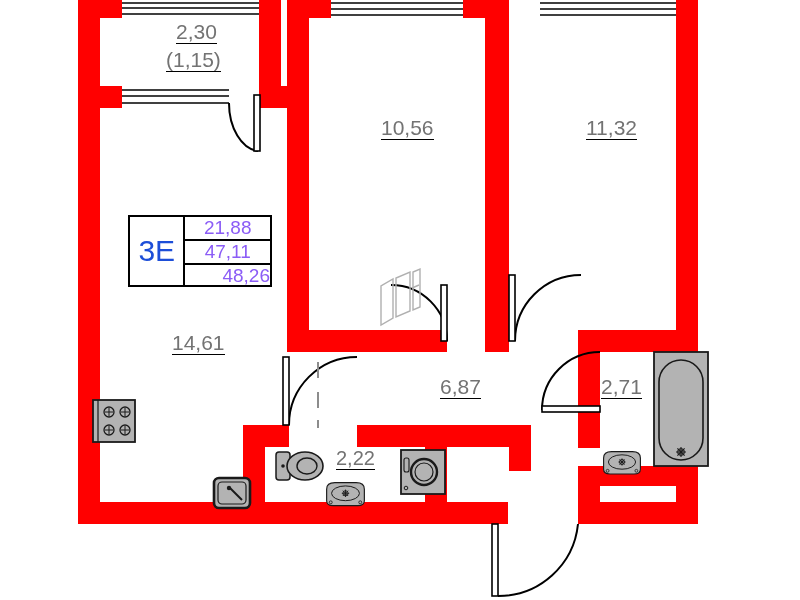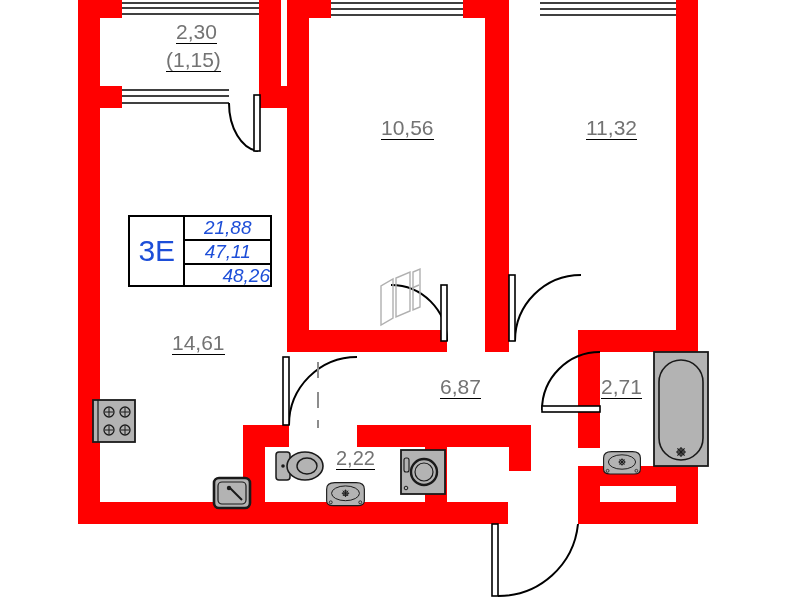--- a/index.html
+++ b/index.html
@@ -73,24 +73,23 @@
     flex: 1;
     display: flex;
     flex-direction: column;
   }
   #info-areas > div {
     flex: 1;
     display: flex;
     align-items: center;
     justify-content: center;
     font-size: 19px;
-    color: #1d4ed8;
+    color: #8b5cf6;
     border-bottom: 2px solid #000;
     box-sizing: border-box;
-    font-style: italic;
   }
   #info-areas > div:last-child { border-bottom: none; padding-left: 37px; }
 </style>
 </head>
 <body>
 
 <div id="plan">
 
   <svg width="800" height="600" viewBox="0 0 800 600">
 

